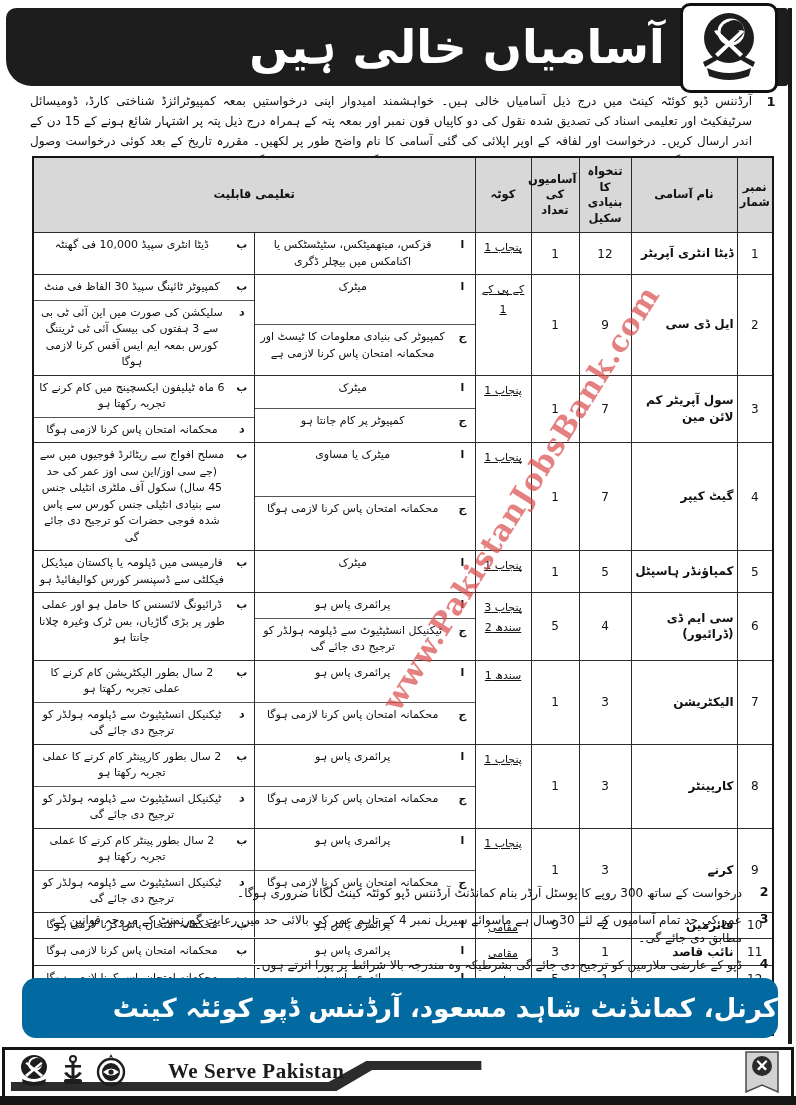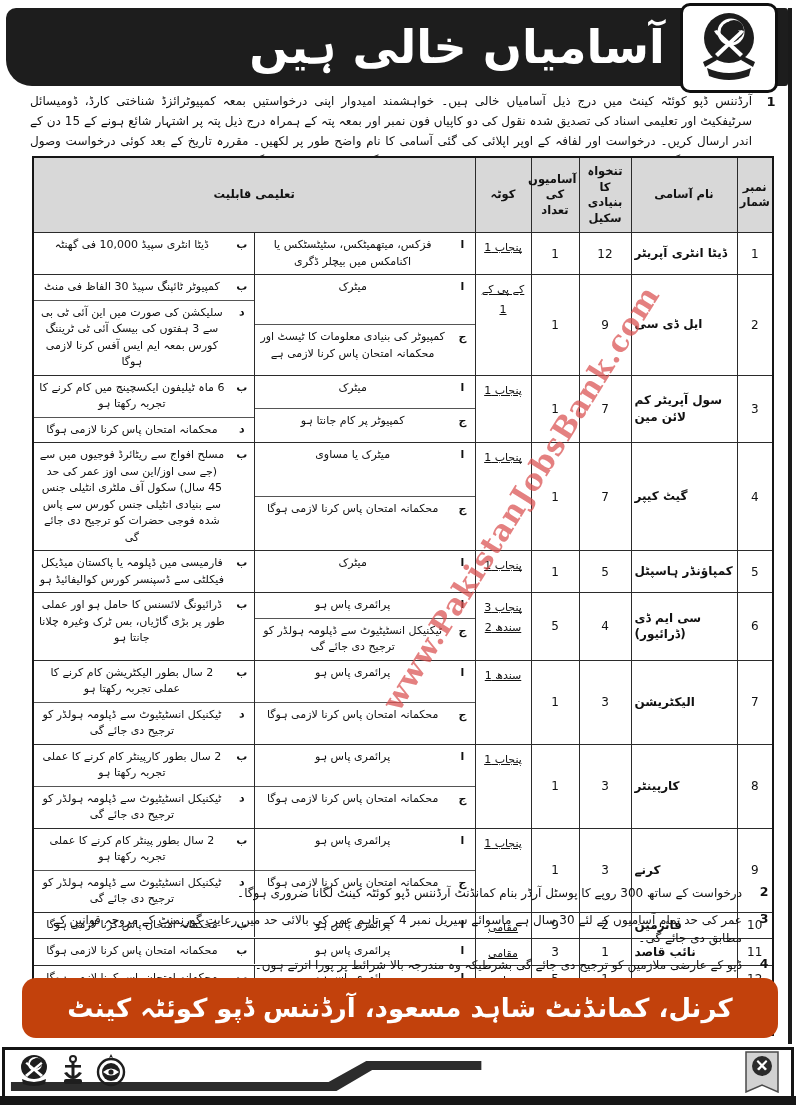--- a/index.html
+++ b/index.html
@@ -40,41 +40,41 @@
     position:absolute;top:156px;right:22px;width:742px;
     border-collapse:collapse;table-layout:fixed;
     border:2px solid #161616;
   }
   table.jobs th,table.jobs td{border:1px solid #2b2b2b;}
   table.jobs th{
     background:#d8d8d8;font-size:11.5px;font-weight:bold;
     padding:6px 2px;text-align:center;line-height:1.35;
   }
   td.c-serial{font-size:12px;text-align:center;vertical-align:middle;width:36px;font-family:"DejaVu Sans",sans-serif;}
-  td.c-post{font-size:12px;font-weight:bold;text-align:left;vertical-align:middle;padding:0 3px;line-height:1.4;}
+  td.c-post{font-size:12px;font-weight:bold;text-align:right;vertical-align:middle;padding:0 3px;line-height:1.4;}
   td.c-num{font-size:12px;text-align:center;vertical-align:middle;}
   td.c-quota{font-size:11px;text-align:center;vertical-align:top;padding-top:5px;line-height:1.8;text-decoration:underline;}
   td.c-qual{padding:0;vertical-align:top;}
   .qwrap{display:flex;align-items:stretch;min-height:100%;}
   .qg{flex:1 1 0;display:flex;flex-direction:column;}
   .qg + .qg{border-left:none;border-right:1px solid #2b2b2b;}
   .qi{display:flex;gap:10px;padding:4px 6px 4px 4px;font-size:11px;line-height:1.5;flex:1;}
   .qi + .qi{border-top:1px solid #555;}
   .qm{font-weight:bold;min-width:12px;text-align:center;}
   .qt{flex:1;text-align:center;}
   
   .notes{position:absolute;top:884px;right:22px;left:34px;}
   .note{display:flex;gap:12px;margin-bottom:8px;align-items:flex-start;}
   .note-num{font-weight:bold;font-size:12.5px;width:20px;text-align:center;}
   .note-text{flex:1;font-size:12px;line-height:1.55;text-align:right;}
   
   .sign-bar{
     position:absolute;top:978px;right:18px;left:22px;height:60px;
-    background:#c2410c;border-radius:14px;
-    display:flex;align-items:center;justify-content:center;
+    background:#0369a1;border-radius:14px;
+    display:flex;align-items:center;
   }
   .sign-text{color:#fff;font-weight:bold;font-size:26px;}
   
   .bottom-box{
     position:absolute;left:2px;right:2px;top:1047px;height:46px;
     border:3px solid #141414;background:#fff;direction:ltr;
   }
   .emblems{position:absolute;left:12px;top:3px;display:flex;gap:9px;align-items:center;}
   .slogan{
     position:absolute;left:163px;top:9px;
@@ -571,20 +571,21 @@
       <rect x="4" y="25" width="18" height="5" rx="2" fill="#1e1e1e"></rect>
     </svg>
     <svg width="32" height="34" viewBox="0 0 32 34">
       <path d="M16 1 l2 4 -2 -1 -2 1 z" fill="#1e1e1e"></path>
       <circle cx="16" cy="19" r="13" fill="none" stroke="#1e1e1e" stroke-width="2.4"></circle>
       <circle cx="16" cy="19" r="9" fill="#1e1e1e"></circle>
       <path d="M8 19 q8 -7 16 0 q-8 7 -16 0 z" fill="#fff"></path>
       <circle cx="16" cy="19" r="2.6" fill="#1e1e1e"></circle>
     </svg>
   </div>
+  <div class="slogan">We Serve Pakistan</div>
   <div class="pennant">
     <svg width="34" height="42" viewBox="0 0 34 42">
       <polygon points="1,1 33,1 33,41 17,34 1,41" fill="#d2d2d2" stroke="#4a4a4a" stroke-width="1.5"></polygon>
       <circle cx="17" cy="15" r="10" fill="#2b2b2b"></circle>
       <path d="M12 18 L21 9 l1.4 1.4 L14 19.5 z" fill="#fff"></path>
       <path d="M22 18 L13 9 l-1.4 1.4 L20 19.5 z" fill="#fff"></path>
     </svg>
   </div>
 </div>
 <div class="bottom-strip"></div>

